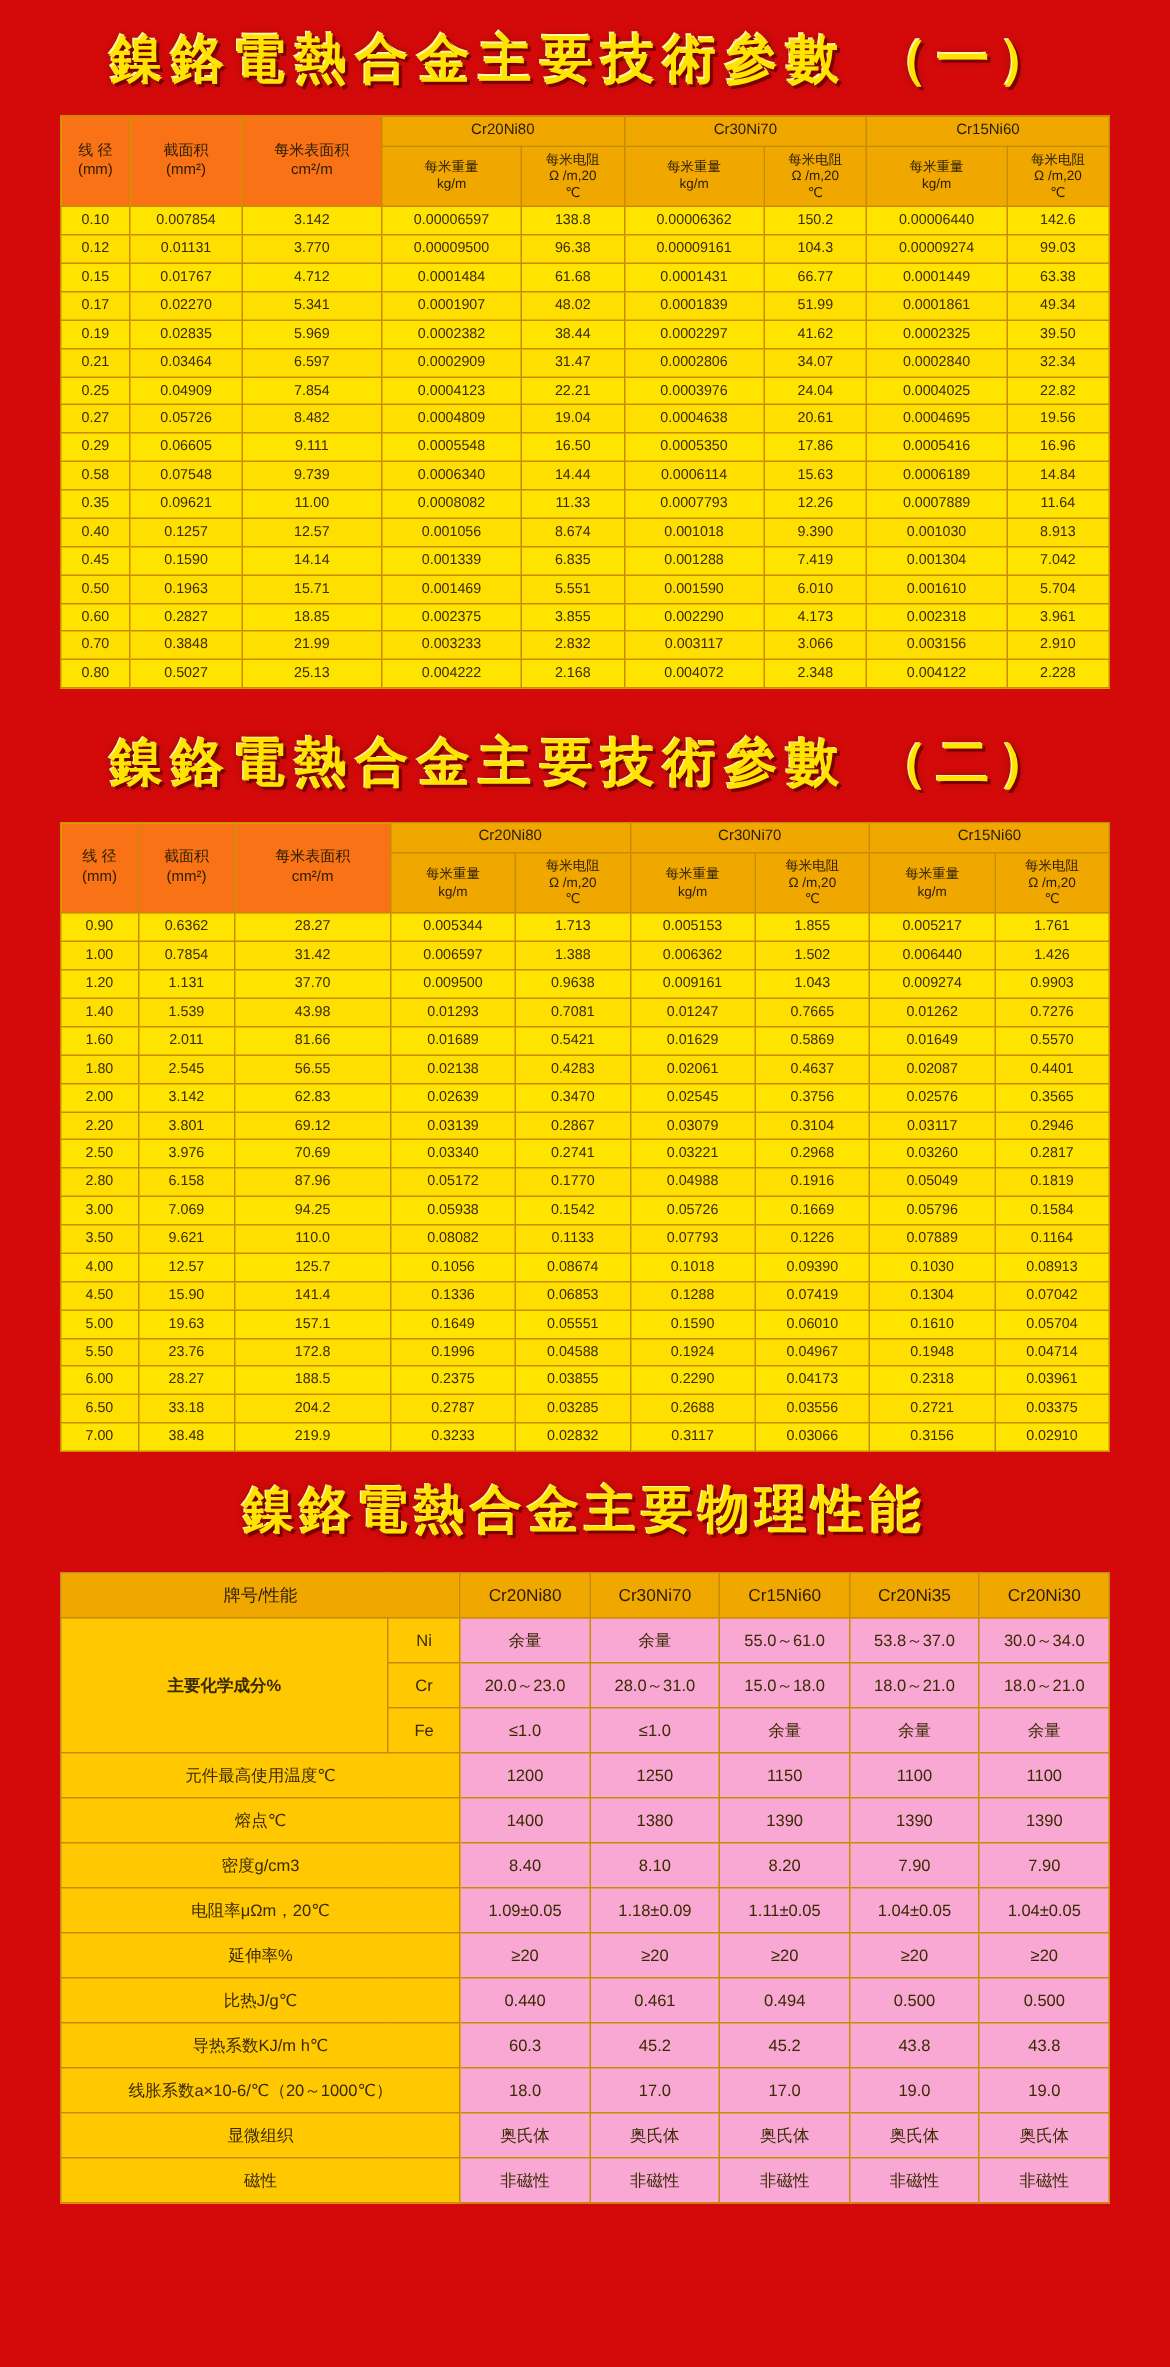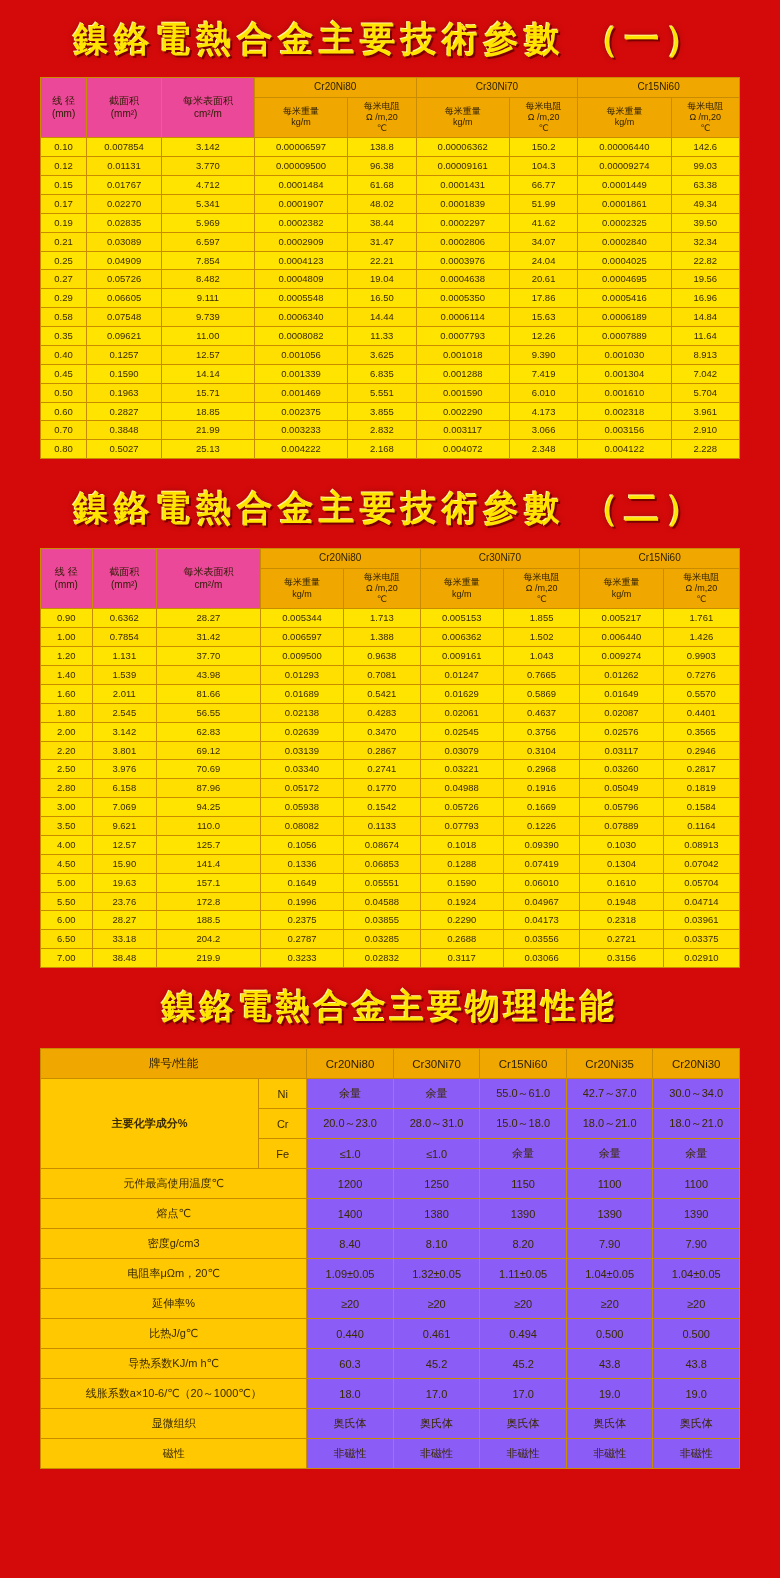--- a/index.html
+++ b/index.html
@@ -30,28 +30,28 @@
   table{border-collapse:collapse;margin:0 auto;background:#ffe400;}
   .tbl{width:700px;}
   .tbl td,.tbl th{
     border:1px solid #c98b00;
     text-align:center;
     font-size:9.5px;
     padding:3px 1px;
     color:#3a2a00;
     line-height:1.25;
   }
-  .tbl th{background:#ec4899;font-weight:normal;font-size:10px;color:#2a1c00;}
+  .tbl th{background:#f97316;font-weight:normal;font-size:10px;color:#2a1c00;}
   .tbl .grp{background:#f0a800;}
   .tbl .hdr2{background:#f0a800;font-size:9px;}
   .tbl td.data{background:#ffe400;}
   .tbl tbody tr:nth-child(even) td{background:#ffdf00;}
 
   
-  .ptbl{width:700px;margin:0 auto 26px;border-collapse:collapse;background:#8b5cf6;}
+  .ptbl{width:700px;margin:0 auto 26px;border-collapse:collapse;background:#f9a8d4;}
   .ptbl td{
     border:1px solid #c98b00;
     text-align:center;
     font-size:11px;
     padding:7px 2px;
     color:#3a2a00;
   }
   .ptbl td.head{background:#f0a800;font-size:11.5px;color:#2a1c00;}
   .ptbl td.rowlbl{background:#ffc800;font-size:11px;}
   .ptbl td.sidelbl{background:#ffc800;font-size:11px;font-weight:bold;}
@@ -163,21 +163,21 @@
           <td class="data">5.969</td>
           <td class="data">0.0002382</td>
           <td class="data">38.44</td>
           <td class="data">0.0002297</td>
           <td class="data">41.62</td>
           <td class="data">0.0002325</td>
           <td class="data">39.50</td>
         </tr>
         <tr>
           <td class="data">0.21</td>
-          <td class="data">0.03089</td>
+          <td class="data">0.03464</td>
           <td class="data">6.597</td>
           <td class="data">0.0002909</td>
           <td class="data">31.47</td>
           <td class="data">0.0002806</td>
           <td class="data">34.07</td>
           <td class="data">0.0002840</td>
           <td class="data">32.34</td>
         </tr>
         <tr>
           <td class="data">0.25</td>
@@ -232,21 +232,21 @@
           <td class="data">0.0007793</td>
           <td class="data">12.26</td>
           <td class="data">0.0007889</td>
           <td class="data">11.64</td>
         </tr>
         <tr>
           <td class="data">0.40</td>
           <td class="data">0.1257</td>
           <td class="data">12.57</td>
           <td class="data">0.001056</td>
-          <td class="data">3.625</td>
+          <td class="data">8.674</td>
           <td class="data">0.001018</td>
           <td class="data">9.390</td>
           <td class="data">0.001030</td>
           <td class="data">8.913</td>
         </tr>
         <tr>
           <td class="data">0.45</td>
           <td class="data">0.1590</td>
           <td class="data">14.14</td>
           <td class="data">0.001339</td>
@@ -578,21 +578,21 @@
           <td class="head">Cr15Ni60</td>
           <td class="head">Cr20Ni35</td>
           <td class="head">Cr20Ni30</td>
         </tr>
         <tr>
           <td class="sidelbl" rowspan="3">主要化学成分%</td>
           <td class="rowlbl">Ni</td>
           <td>余量</td>
           <td>余量</td>
           <td>55.0～61.0</td>
-          <td>42.7～37.0</td>
+          <td>53.8～37.0</td>
           <td>30.0～34.0</td>
         </tr>
         <tr>
           <td class="rowlbl">Cr</td>
           <td>20.0～23.0</td>
           <td>28.0～31.0</td>
           <td>15.0～18.0</td>
           <td>18.0～21.0</td>
           <td>18.0～21.0</td>
         </tr>
@@ -624,21 +624,21 @@
           <td class="rowlbl" colspan="2">密度g/cm3</td>
           <td>8.40</td>
           <td>8.10</td>
           <td>8.20</td>
           <td>7.90</td>
           <td>7.90</td>
         </tr>
         <tr>
           <td class="rowlbl" colspan="2">电阻率μΩm，20℃</td>
           <td>1.09±0.05</td>
-          <td>1.32±0.05</td>
+          <td>1.18±0.09</td>
           <td>1.11±0.05</td>
           <td>1.04±0.05</td>
           <td>1.04±0.05</td>
         </tr>
         <tr>
           <td class="rowlbl" colspan="2">延伸率%</td>
           <td>≥20</td>
           <td>≥20</td>
           <td>≥20</td>
           <td>≥20</td>

